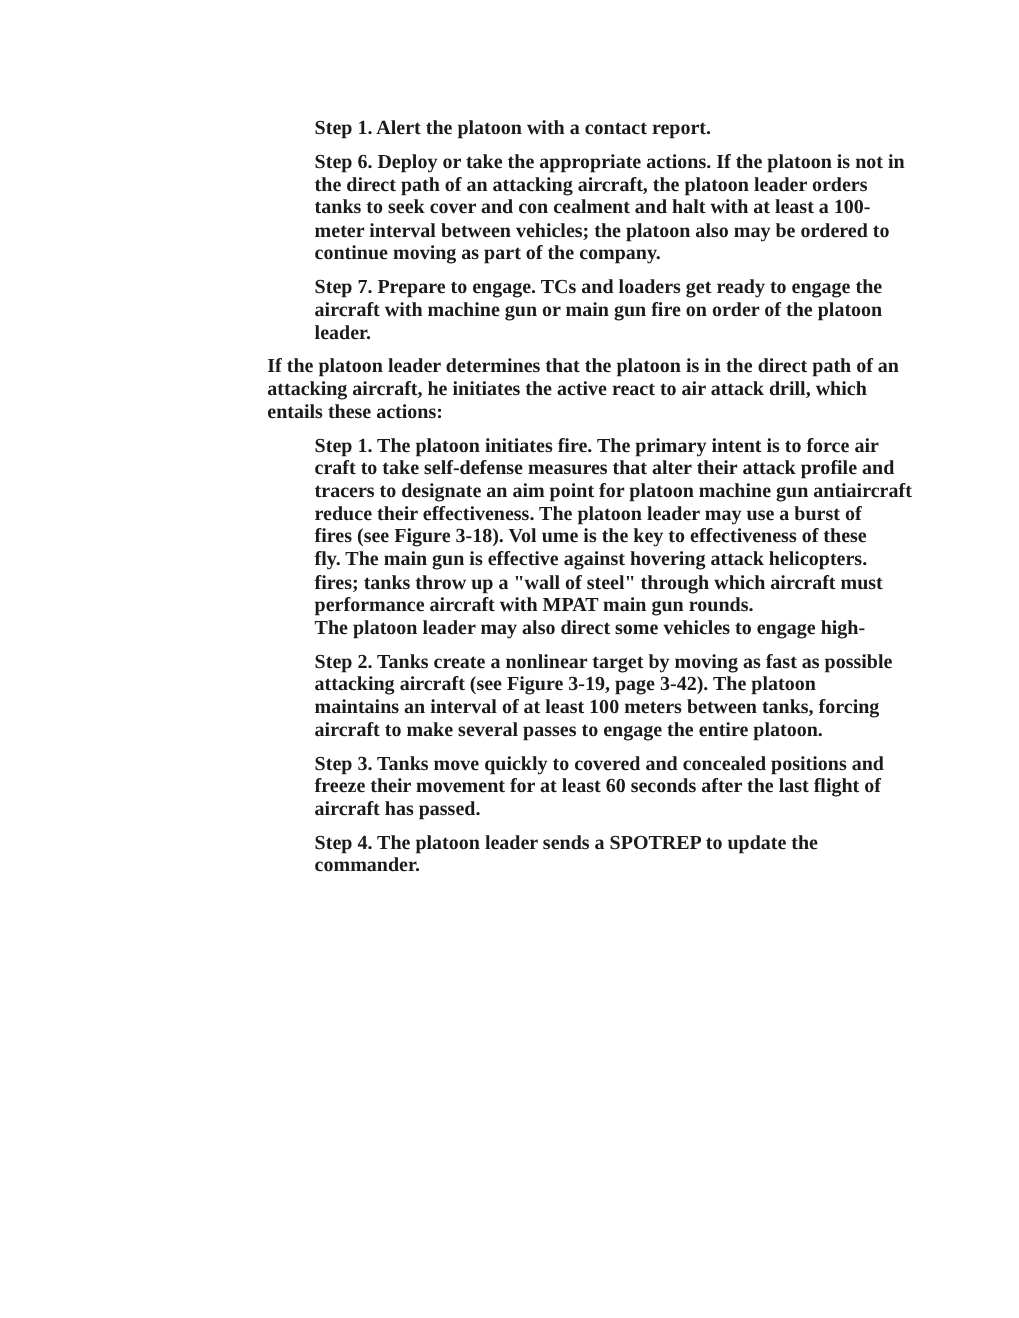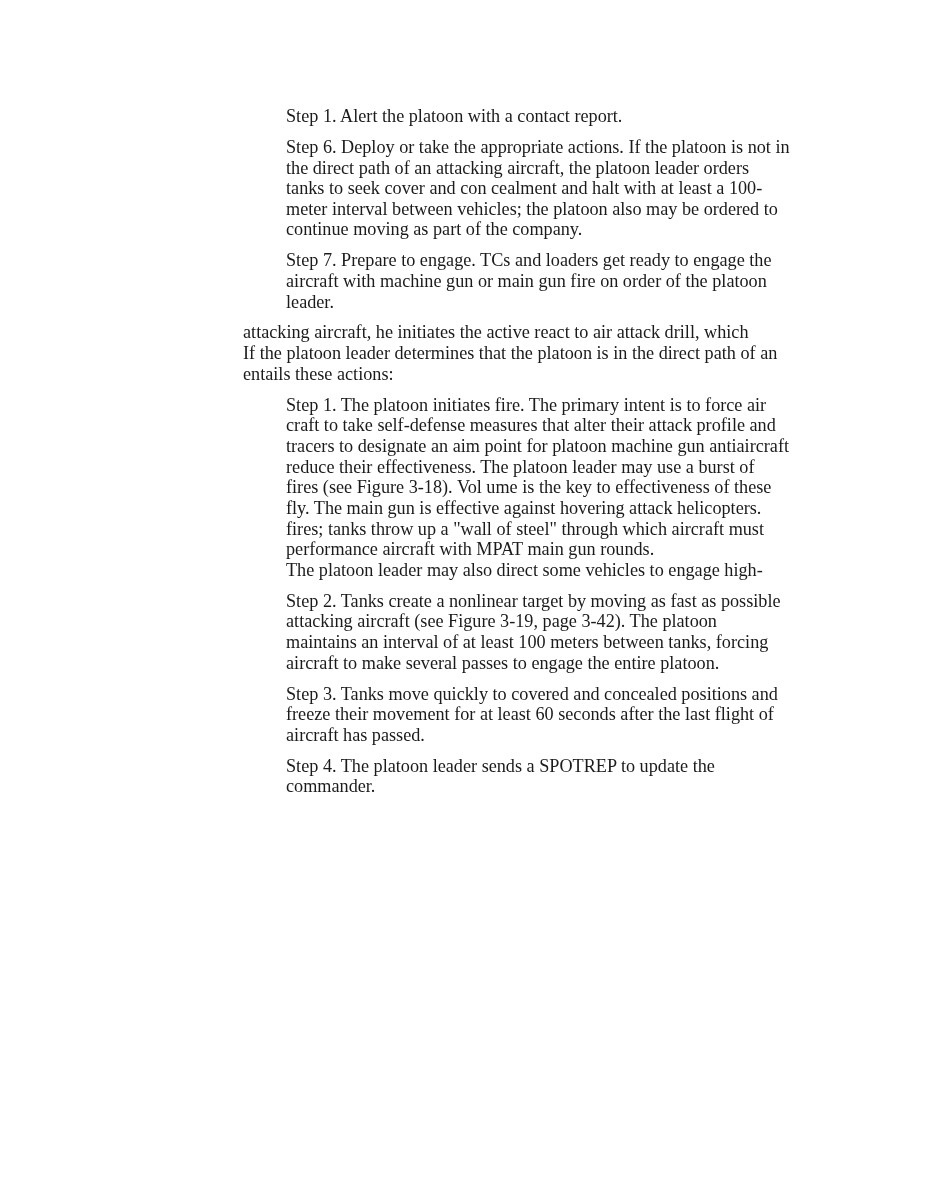--- a/index.html
+++ b/index.html
@@ -35,20 +35,21 @@
     margin-left: 286px;
     width: 516px;
   }
   .para.flush {
     margin-left: 243px;
     width: 560px;
   }
   .line {
     display: block;
     white-space: pre;
+    font-weight: bold;
   }
 </style>
 </head>
 <body>
 
 <div class="page">
   <div class="doc-body" id="doc-body" style="color: rgb(27, 27, 27);">
       <p class="para step">
         <span class="line">Step 1. Alert the platoon with a contact report.</span>
       </p>
@@ -58,22 +59,22 @@
         <span class="line">tanks to seek cover and con cealment and halt with at least a 100-</span>
         <span class="line">meter interval between vehicles; the platoon also may be ordered to</span>
         <span class="line">continue moving as part of the company.</span>
       </p>
       <p class="para step">
         <span class="line">Step 7. Prepare to engage. TCs and loaders get ready to engage the</span>
         <span class="line">aircraft with machine gun or main gun fire on order of the platoon</span>
         <span class="line">leader.</span>
       </p>
       <p class="para flush">
+        <span class="line">If the platoon leader determines that the platoon is in the direct path of an</span>
         <span class="line">attacking aircraft, he initiates the active react to air attack drill, which</span>
-        <span class="line">If the platoon leader determines that the platoon is in the direct path of an</span>
         <span class="line">entails these actions:</span>
       </p>
       <p class="para step">
         <span class="line">Step 1. The platoon initiates fire. The primary intent is to force air</span>
         <span class="line">craft to take self-defense measures that alter their attack profile and</span>
         <span class="line">tracers to designate an aim point for platoon machine gun antiaircraft</span>
         <span class="line">reduce their effectiveness. The platoon leader may use a burst of</span>
         <span class="line">fires (see Figure 3-18). Vol ume is the key to effectiveness of these</span>
         <span class="line">fly. The main gun is effective against hovering attack helicopters.</span>
         <span class="line">fires; tanks throw up a "wall of steel" through which aircraft must</span>

